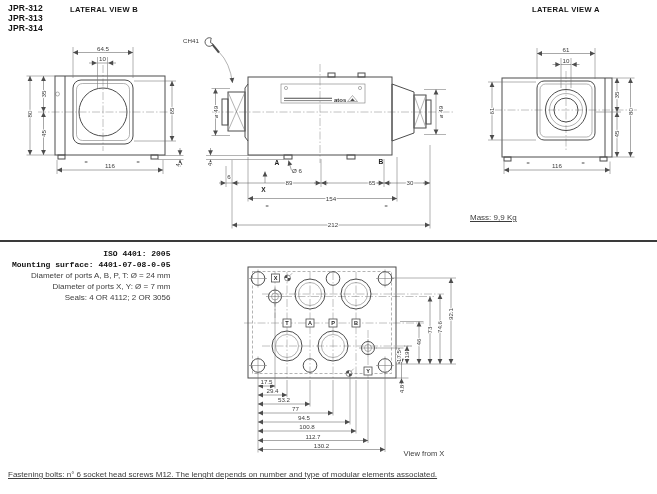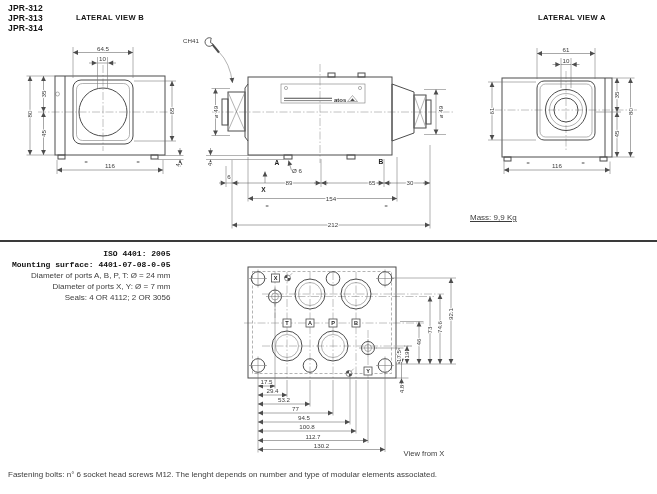--- a/index.html
+++ b/index.html
@@ -1,25 +1,25 @@
 <!DOCTYPE html>
 <html><head>
 <meta charset="utf-8">
 <style>
   html,body{margin:0;padding:0;background:#e8e8e8;}
   .stage{position:relative;width:657px;height:494px;background:#fff;overflow:hidden;
          font-family:"Liberation Sans",sans-serif;}
   .stage > div{position:absolute;text-align:right;}
   .models{left:8px;top:3px;font:bold 8.5px/10px "Liberation Sans",sans-serif;color:#151515;letter-spacing:.2px;}
-  .vlabel{top:13px;font:bold 7.6px "Liberation Sans",sans-serif;color:#151515;letter-spacing:.3px;margin-left:6px;}
+  .vlabel{top:5px;font:bold 7.6px "Liberation Sans",sans-serif;color:#151515;letter-spacing:.3px;}
   .mass{left:470px;top:213px;font:8px "Liberation Sans",sans-serif;color:#3d3d3d;text-decoration:underline;}
   .divider{top:240px;left:0;width:657px;height:1.6px;background:#3a3a3a;}
   .iso{left:12px;top:248px;font:8px/11px "Liberation Sans",sans-serif;color:#3d3d3d;}
   .iso .iso-b{font-weight:bold;color:#111;font-family:Liberation Mono, monospace;}
-  .footer{left:8px;top:470px;font:8px "Liberation Sans",sans-serif;color:#3d3d3d;}
+  .footer{left:8px;top:470px;font:8px "Liberation Sans",sans-serif;color:#3d3d3d;text-decoration:underline;}
   svg{position:absolute;left:0;top:0;}
   .o{fill:none;stroke:#4d4d4d;stroke-width:1;}
   .t{fill:none;stroke:#737373;stroke-width:.55;}
   .dl{fill:none;stroke:#5f5f5f;stroke-width:.55;}
   .c{fill:none;stroke:#8f8f8f;stroke-width:.55;stroke-dasharray:8 2 1.5 2;}
   .dash{stroke-dasharray:3 2;}
   text.d{font:6.2px "Liberation Sans",sans-serif;fill:#3c3c3c;text-anchor:middle;
          paint-order:stroke;stroke:#fff;stroke-width:2px;stroke-linejoin:round;}
   text.bl{font:bold 6.6px "Liberation Sans",sans-serif;fill:#1d1d1d;text-anchor:middle;
          paint-order:stroke;stroke:#fff;stroke-width:2px;}

